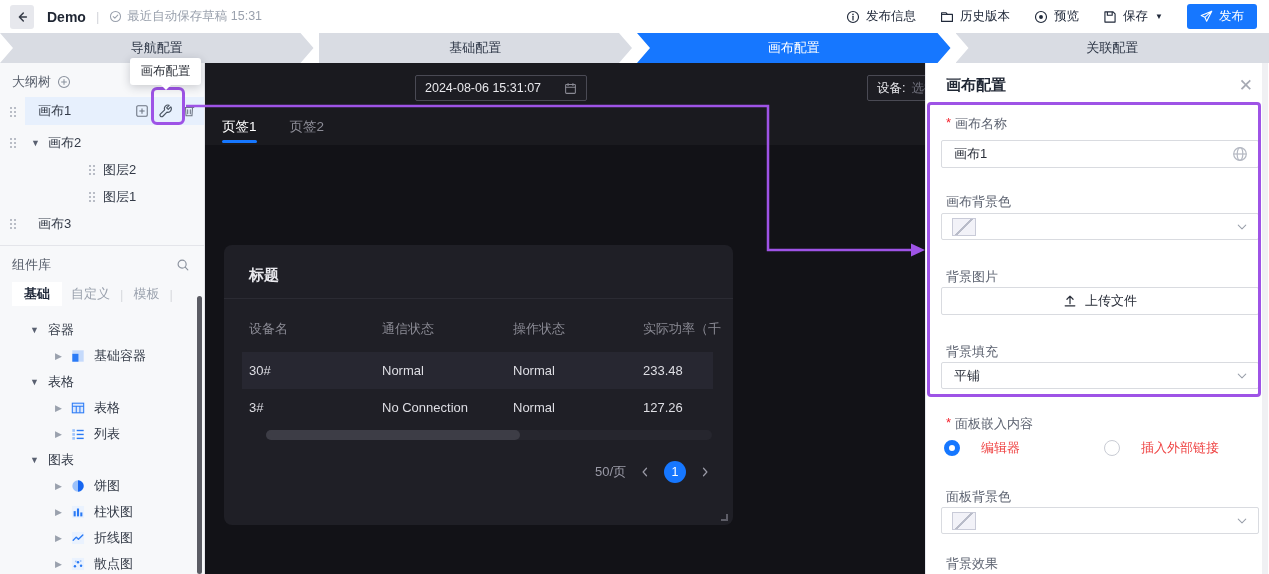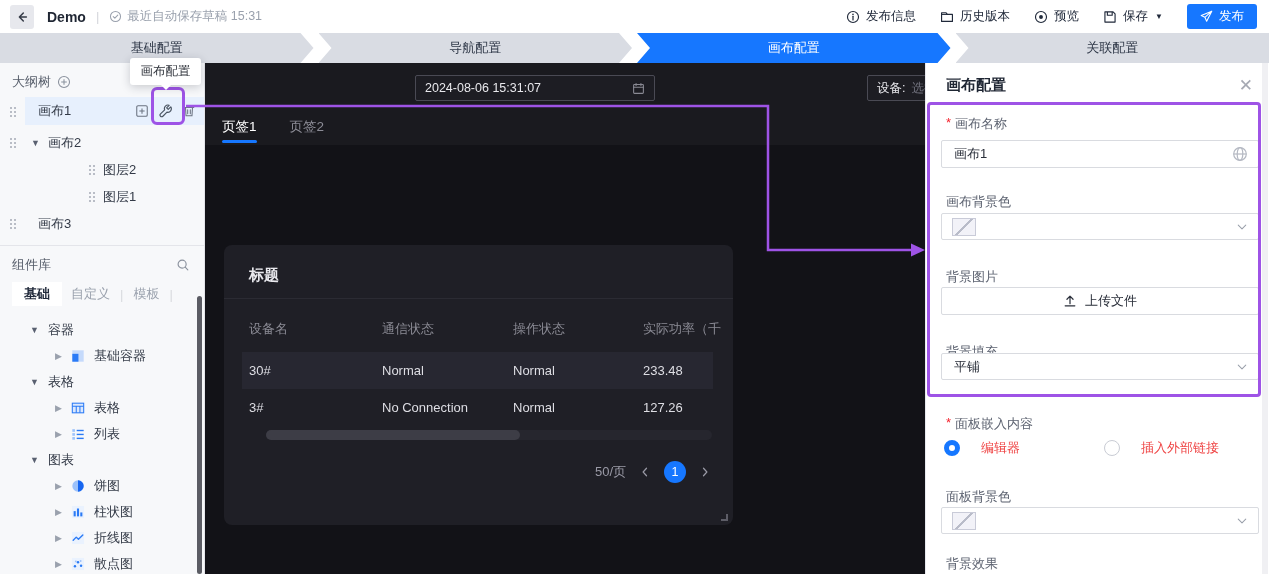--- a/index.html
+++ b/index.html
@@ -164,22 +164,22 @@
         <svg width="13" height="13" viewBox="0 0 16 16">
             <path d="M14.5 1.5 L1.5 6.8 L6 9 L8.2 13.8 L14.5 1.5 Z M6 9 L14.5 1.5" stroke="#fff" stroke-width="1.3" fill="none" stroke-linejoin="round"></path>
           </svg>
       </span>
       <span>发布</span>
     </div>
   </div>
 </div>
 
 <div class="steps">
+  <div class="step mid">导航配置</div>
   <div class="step first">基础配置</div>
-  <div class="step mid">导航配置</div>
   <div class="step mid active">画布配置</div>
   <div class="step last">关联配置</div>
 </div>
 
 <div class="sidebar">
   <div class="outline-title">
     <span>大纲树</span>
     <span class="ic">
       <svg width="14" height="14" viewBox="0 0 16 16">
           <circle cx="8" cy="8" r="6.3" stroke="#8a919d" stroke-width="1.2" fill="none"></circle>
@@ -345,21 +345,21 @@
         <span>散点图</span>
       </div>
 
     </div>
   </div>
   <div class="side-scroll"></div>
 </div>
 
 <div class="main">
 
-  <div class="fbox" style="left:210px; width:240px;">
+  <div class="fbox" style="left:210px; width:172px;">
     <span>2024-08-06 15:31:07</span>
     <span class="fb-chevron ic">
       <svg width="13" height="13" viewBox="0 0 16 16">
           <rect x="2" y="3" width="12" height="11" rx="1" stroke="#8a8a94" stroke-width="1.3" fill="none"></rect>
           <path d="M2 6.5 H14 M5 1.8 V4.2 M11 1.8 V4.2" stroke="#8a8a94" stroke-width="1.3" stroke-linecap="round"></path>
         </svg>
     </span>
   </div>
   <div class="fbox" style="left:662px; width:215px;">
     <span>设备:</span>
@@ -451,21 +451,21 @@
     <span class="ic">
       <svg width="14" height="14" viewBox="0 0 16 16">
           <path d="M8 11 V2.5 M4.5 6 L8 2.5 L11.5 6" stroke="#2a2f3a" stroke-width="1.4" fill="none" stroke-linecap="round" stroke-linejoin="round"></path>
           <path d="M2.5 13.5 H13.5" stroke="#2a2f3a" stroke-width="1.4" stroke-linecap="round"></path>
         </svg>
     </span>
     <span>上传文件</span>
   </div>
 
   <span class="p-label" style="top:280px;">背景填充</span>
-  <div class="p-select" style="top:290px;">
+  <div class="p-select" style="top:299px;">
     <span style="padding-left:2px;">平铺</span>
     <span class="sel-chevron ic">
       <svg width="12" height="12" viewBox="0 0 16 16">
           <path d="M3 5.5 L8 10.5 L13 5.5" stroke="#9aa0ab" stroke-width="1.4" fill="none" stroke-linecap="round" stroke-linejoin="round"></path>
         </svg>
     </span>
   </div>
 
   <span class="p-label" style="top:352px;">
     <span class="star">*</span>

